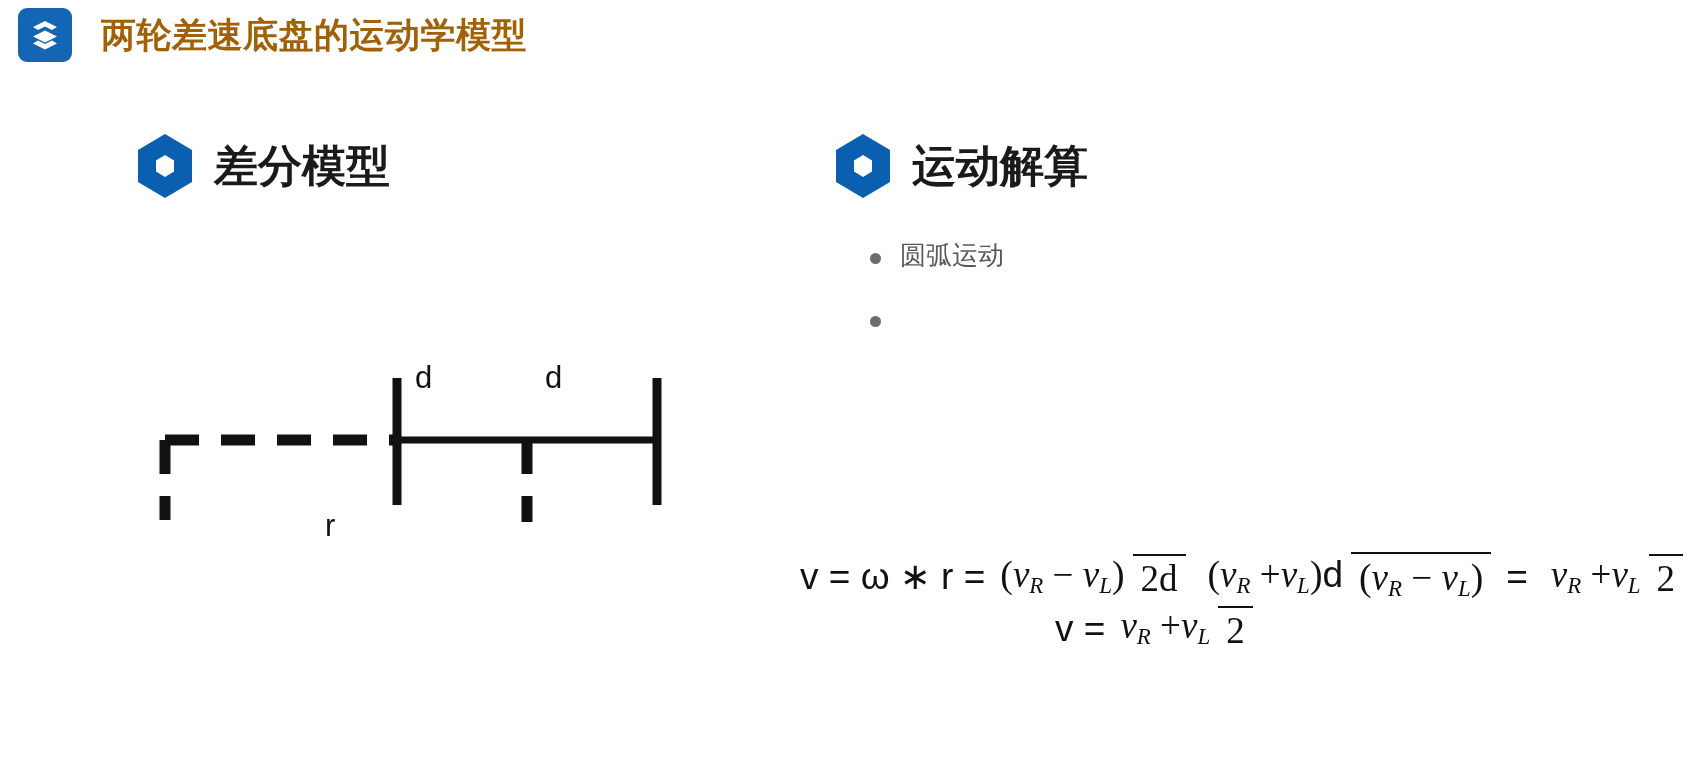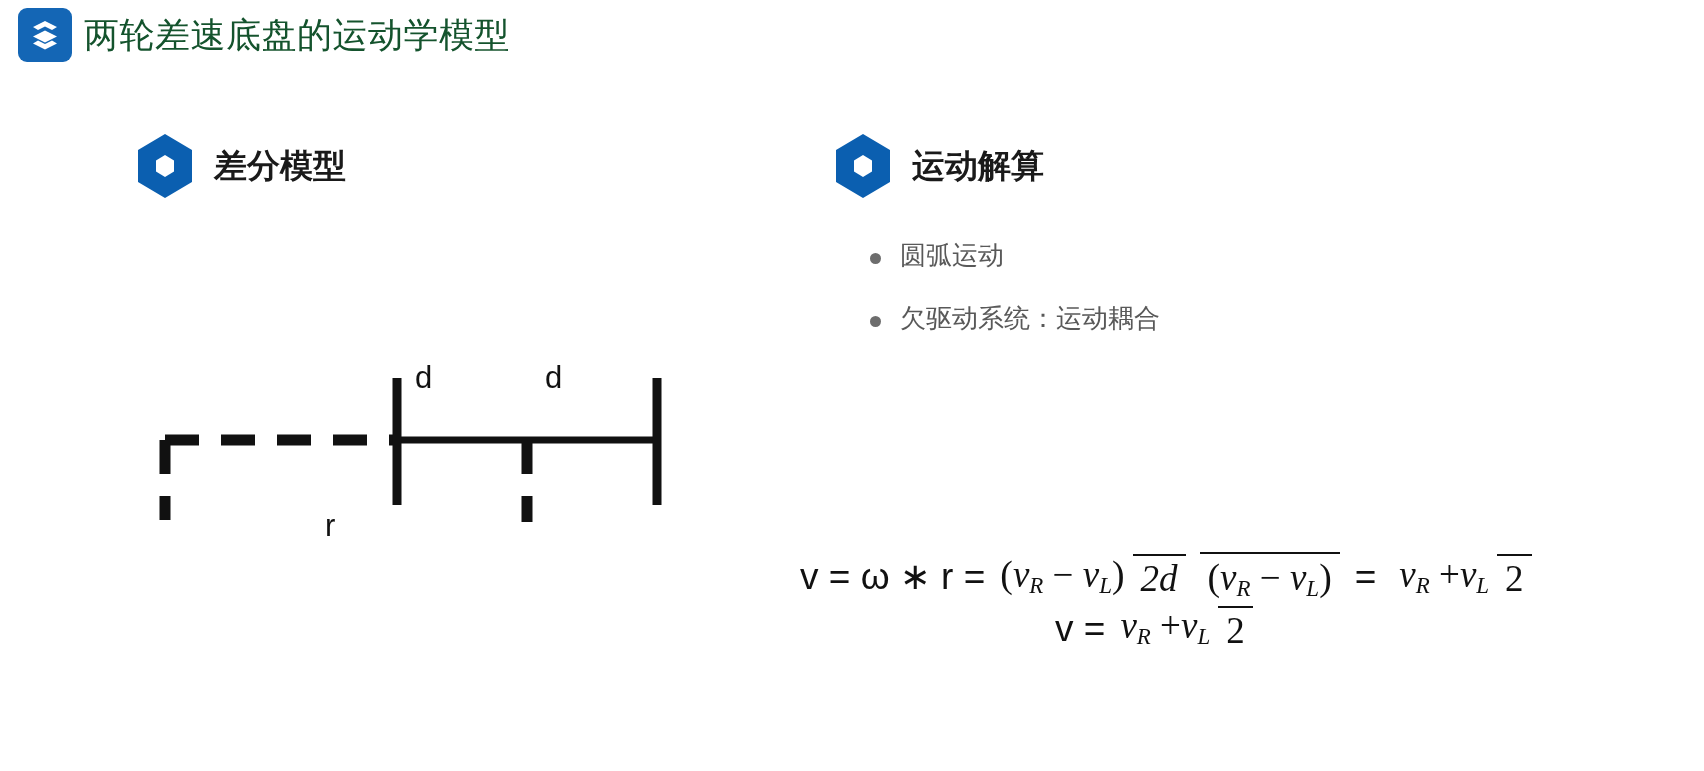--- a/index.html
+++ b/index.html
@@ -28,24 +28,24 @@
     height: 54px;
     border-radius: 9px;
     background: #1466b5;
     display: flex;
     align-items: center;
     justify-content: center;
     flex: none;
   }
   .brand-badge svg { display: block; }
   .header-title {
-    margin-left: 12px;
+    margin-left: 29px;
     font-size: 35px;
-    font-weight: normal;
-    color: #14532d;
+    font-weight: bold;
+    color: #a16207;
     letter-spacing: 0.5px;
     white-space: nowrap;
   }
 
   
   .col-left {
     position: absolute;
     left: 130px;
     top: 130px;
     width: 700px;
@@ -58,21 +58,21 @@
   }
 
   .section-head {
     display: flex;
     align-items: center;
     height: 72px;
   }
   .hex-icon { width: 70px; flex: none; display: flex; justify-content: center; }
   .hex-icon svg { display: block; }
   .section-title {
-    font-size: 33px;
+    font-size: 44px;
     font-weight: bold;
     color: #1a1a1a;
     margin-left: 14px;
     white-space: nowrap;
   }
 
   
   .bullets {
     margin-top: 38px;
     margin-left: 42px;
@@ -137,21 +137,21 @@
     align-items: center;
     justify-content: flex-start;
     font-size: 37px;
     white-space: nowrap;
   }
   .eqrow2 {
     margin-top: 4px;
     padding-left: 255px;
   }
   .up { font-family: "Liberation Sans", sans-serif; font-style: normal; }
-  .it { font-style: italic; }
+  .it { }
   .varsub {
     font-style: italic;
     position: relative;
   }
   .varsub sub {
     font-size: 0.62em;
     font-style: italic;
     vertical-align: -0.25em;
   }
   .frac {
@@ -231,38 +231,40 @@
     <span class="section-title">运动解算</span>
   </div>
 
   <div class="bullets">
     <div class="bullet">
       <span class="bullet-dot"></span>
       <span class="bullet-text">圆弧运动</span>
     </div>
     <div class="bullet">
       <span class="bullet-dot"></span>
-      <span class="bullet-text">欠驱动系统：运动耦合</span>
     </div>
   </div>
 </div>
 
 <div class="formula">
 
   <div class="eqrow">
     <span class="up">v&nbsp;=&nbsp;ω&nbsp;∗&nbsp;r&nbsp;=</span>
 
     <span class="frac">
       <span class="num">
         <span class="paren">(</span><span class="varsub">v<sub>R</sub></span> − <span class="varsub">v<sub>L</sub></span><span class="paren">)</span>
       </span>
       <span class="den it">2d</span>
     </span>
 
     <span class="frac">
+      <span class="num">
+        <span class="paren">(</span><span class="varsub">v<sub>R</sub></span> +<span class="varsub">v<sub>L</sub></span><span class="paren">)</span><span class="up">d</span>
+      </span>
       <span class="den">
         <span class="paren">(</span><span class="varsub">v<sub>R</sub></span> − <span class="varsub">v<sub>L</sub></span><span class="paren">)</span>
       </span>
     </span>
 
     <span class="op up">=</span>
 
     <span class="frac">
       <span class="num">
         <span class="varsub">v<sub>R</sub></span> +<span class="varsub">v<sub>L</sub></span>

